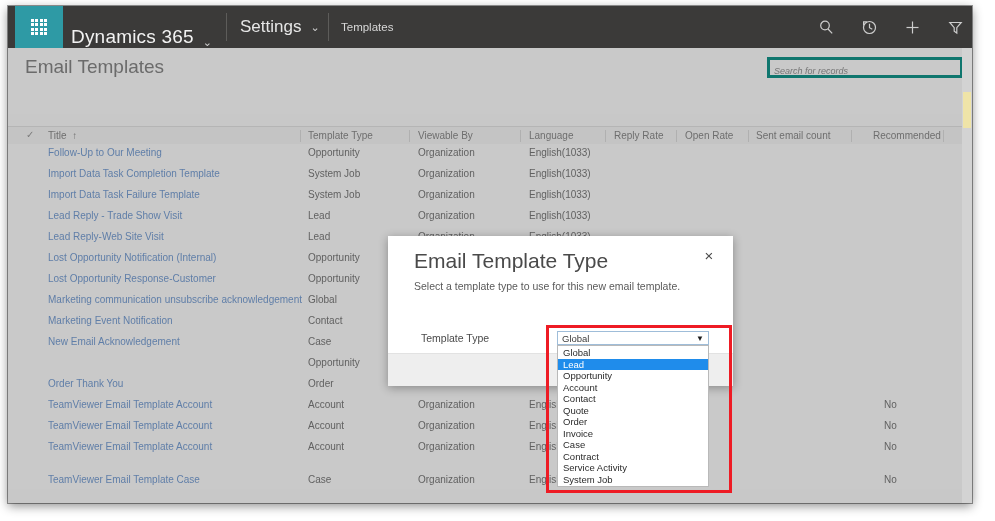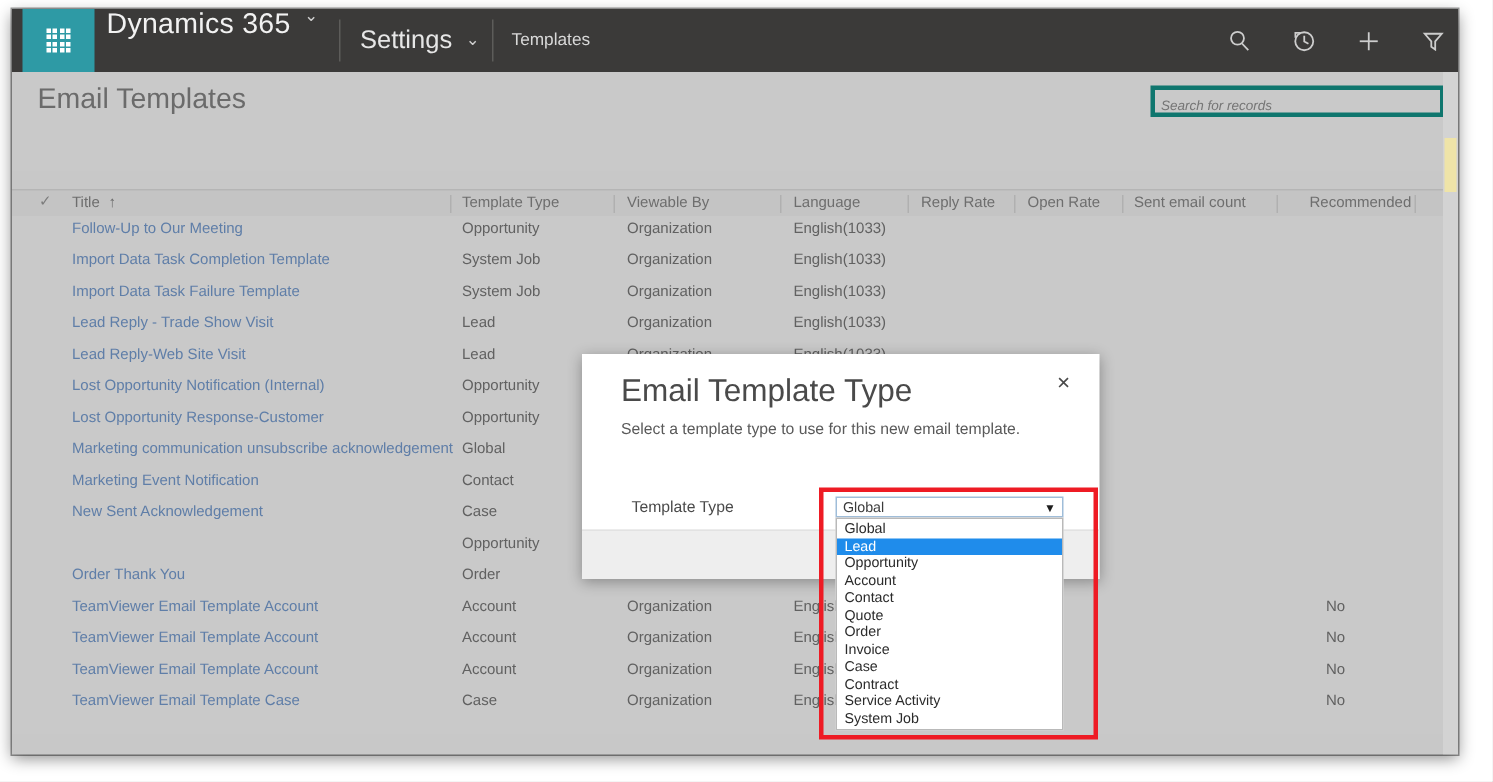--- a/index.html
+++ b/index.html
@@ -10,21 +10,21 @@
   #frame{position:absolute;left:8px;top:6px;width:964px;height:497px;
          background:#c8c8c8;overflow:hidden;
          box-shadow:0 3px 10px rgba(0,0,0,.45), 0 0 0 1px #9a9a9a;}
 
   
   .navbar{position:absolute;left:0;top:0;width:964px;height:42px;background:#3b3a39;}
   .waffle{position:absolute;left:7px;top:0;width:48px;height:42px;background:#2e9aa5;
           display:flex;align-items:center;justify-content:center;cursor:pointer;}
   .waffle-grid{display:grid;grid-template-columns:repeat(4,3px);grid-template-rows:repeat(4,3px);gap:1.5px;}
   .waffle-grid i{display:block;width:3px;height:3px;background:#ffffff;}
-  .nav-app{position:absolute;left:63px;top:0;height:42px;display:flex;align-items:flex-start;
+  .nav-app{position:absolute;left:63px;top:0;height:42px;display:flex;align-items:flex-end;
            color:#f2f2f2;font-size:19px;letter-spacing:.2px;cursor:pointer;}
   .nav-sep{position:absolute;top:7px;width:1px;height:28px;background:#5d5c5a;}
   .nav-area{position:absolute;top:0;height:42px;display:flex;align-items:center;
             color:#e6e6e6;font-size:17px;cursor:pointer;}
   .nav-crumb{position:absolute;top:0;height:42px;display:flex;align-items:center;
              color:#d8d8d8;font-size:11.5px;cursor:pointer;}
   .chev{display:inline-block;margin-left:9px;color:#cfcfcf;font-size:11px;line-height:1;}
   .nav-icons{position:absolute;right:8px;top:0;height:42px;display:flex;align-items:center;gap:26px;}
   .nav-ico{width:17px;height:17px;cursor:pointer;opacity:.88;}
   .nav-ico svg{display:block;}
@@ -301,21 +301,21 @@
           <span class="c-rec"></span>
         </div>
         <div class="row" style="top: 168px;">
           <span class="c-title">Marketing Event Notification</span>
           <span class="c-type">Contact</span>
           <span class="c-view"></span>
           <span class="c-lang"></span>
           <span class="c-rec"></span>
         </div>
         <div class="row" style="top: 189px;">
-          <span class="c-title">New Sent Acknowledgement</span>
+          <span class="c-title">New Email Acknowledgement</span>
           <span class="c-type">Case</span>
           <span class="c-view"></span>
           <span class="c-lang"></span>
           <span class="c-rec"></span>
         </div>
         <div class="row" style="top: 210px;">
           <span class="c-type">Opportunity</span>
           <span class="c-view"></span>
           <span class="c-lang"></span>
           <span class="c-rec"></span>
@@ -341,21 +341,21 @@
           <span class="c-lang">English</span>
           <span class="c-rec">No</span>
         </div>
         <div class="row" style="top: 294px;">
           <span class="c-title">TeamViewer Email Template Account</span>
           <span class="c-type">Account</span>
           <span class="c-view">Organization</span>
           <span class="c-lang">English</span>
           <span class="c-rec">No</span>
         </div>
-        <div class="row" style="top: 315px;">
+        <div class="row" style="top: 327px;">
           <span class="c-title">TeamViewer Email Template Case</span>
           <span class="c-type">Case</span>
           <span class="c-view">Organization</span>
           <span class="c-lang">English</span>
           <span class="c-rec">No</span>
         </div>
       </div>
 
   <div class="vscroll">
     <div class="vthumb"></div>

